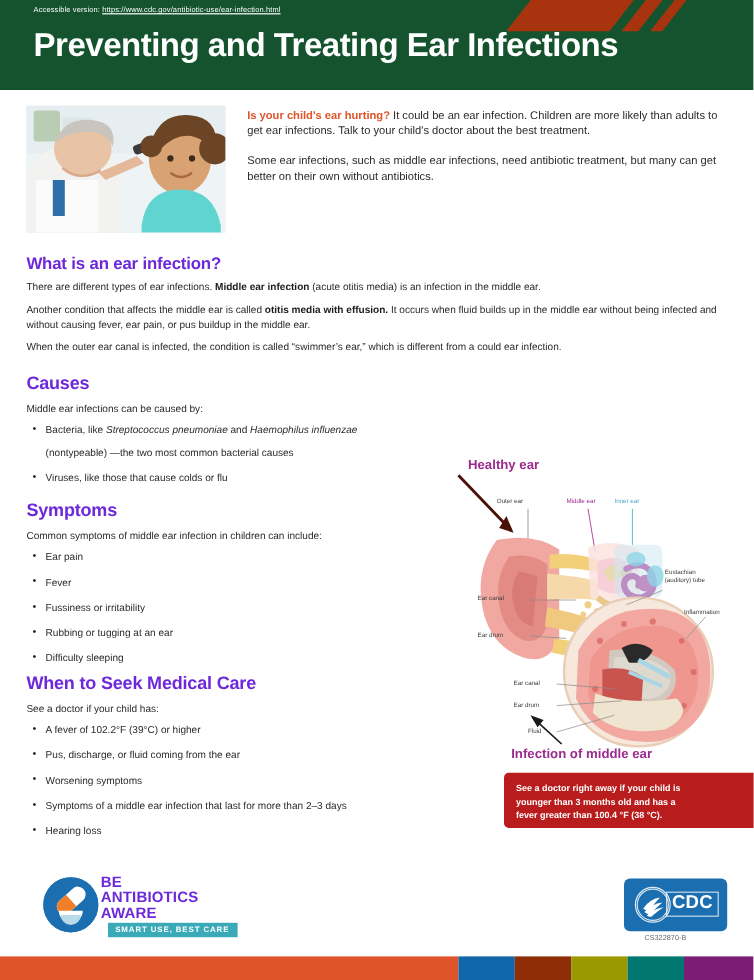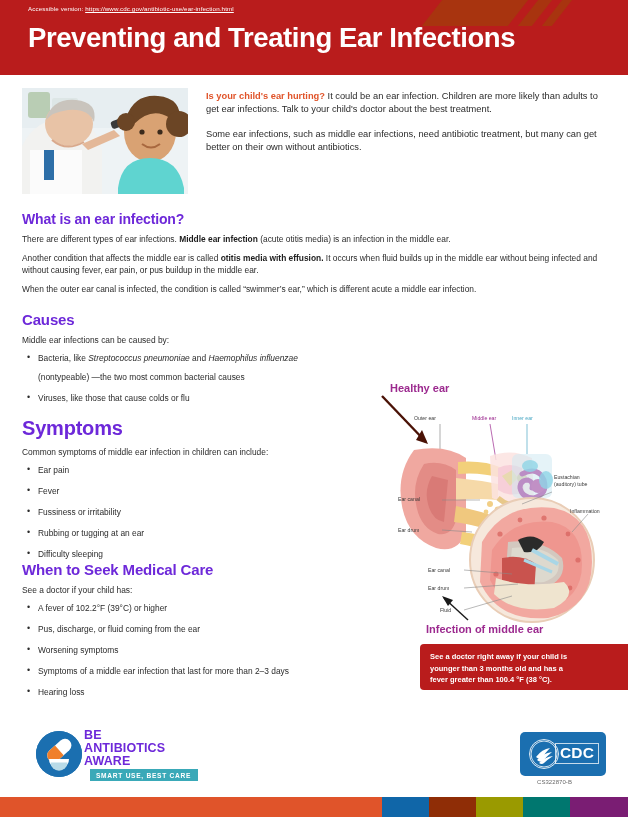--- a/index.html
+++ b/index.html
@@ -8,21 +8,21 @@
     background: #ffffff;
     font-family: "Liberation Sans", sans-serif;
     overflow: hidden;
   }
   .page { position: relative; width: 628px; height: 817px; background: #fff; }
 
   
   .header {
     position: relative;
     width: 628px; height: 75px;
-    background: #b91c1c;
+    background: #14532d;
     overflow: hidden;
   }
   .hdr-shape {
     position: absolute; top: 0; height: 26px;
     background: #a8340f;
     transform: skewX(-38deg);
   }
   .hdr-shape.s1 { left: 432px; width: 86px; }
   .hdr-shape.s2 { left: 528px; width: 14px; }
   .hdr-shape.s3 { left: 552px; width: 10px; }
@@ -62,21 +62,21 @@
   .body-t b { font-weight: bold; color: #1c1c1c; }
 
   #sec-what { position: absolute; left: 22px; top: 211px; width: 586px; }
   #sec-what .sec-h { font-size: 14px; margin-bottom: 6px; }
   #sec-what p { margin-bottom: 6px; }
 
   #sec-causes { position: absolute; left: 22px; top: 311px; width: 360px; }
   #sec-causes .sec-h { font-size: 15px; margin-bottom: 6px; }
 
   #sec-symptoms { position: absolute; left: 22px; top: 417px; width: 360px; }
-  #sec-symptoms .sec-h { font-size: 20px; margin-bottom: 6px; }
+  #sec-symptoms .sec-h { font-size: 15px; margin-bottom: 6px; }
 
   #sec-care { position: absolute; left: 22px; top: 561px; width: 380px; }
   #sec-care .sec-h { font-size: 15px; margin-bottom: 6px; }
 
   ul.bl { list-style: none; margin-top: 5px; }
   ul.bl li {
     position: relative; padding-left: 16px;
     font-size: 8.4px; color: #2b2b2b; line-height: 1.45;
     margin-bottom: 9px;
   }
@@ -217,21 +217,21 @@
   </div>
 
   <div id="sec-what">
     <div class="sec-h">What is an ear infection?</div>
     <p class="body-t">
       <span>There are different types of ear infections. </span><b>Middle ear infection</b><span> (acute otitis media) is an infection in the middle ear.</span>
     </p>
     <p class="body-t">
       <span>Another condition that affects the middle ear is called </span><b>otitis media with effusion.</b><span> It occurs when fluid builds up in the middle ear without being infected and without causing fever, ear pain, or pus buildup in the middle ear.</span>
     </p>
-    <p class="body-t">When the outer ear canal is infected, the condition is called “swimmer’s ear,” which is different acute a middle ear infection.</p>
+    <p class="body-t">When the outer ear canal is infected, the condition is called “swimmer’s ear,” which is different from a could ear infection.</p>
   </div>
 
   <div id="sec-causes">
     <div class="sec-h">Causes</div>
     <p class="body-t">Middle ear infections can be caused by:</p>
     <ul class="bl">
       <li>
         <span>Bacteria, like </span><i>Streptococcus pneumoniae</i><span> and </span><i>Haemophilus influenzae</i>
         <span class="cont">(nontypeable) —the two most common bacterial causes</span>
       </li>

